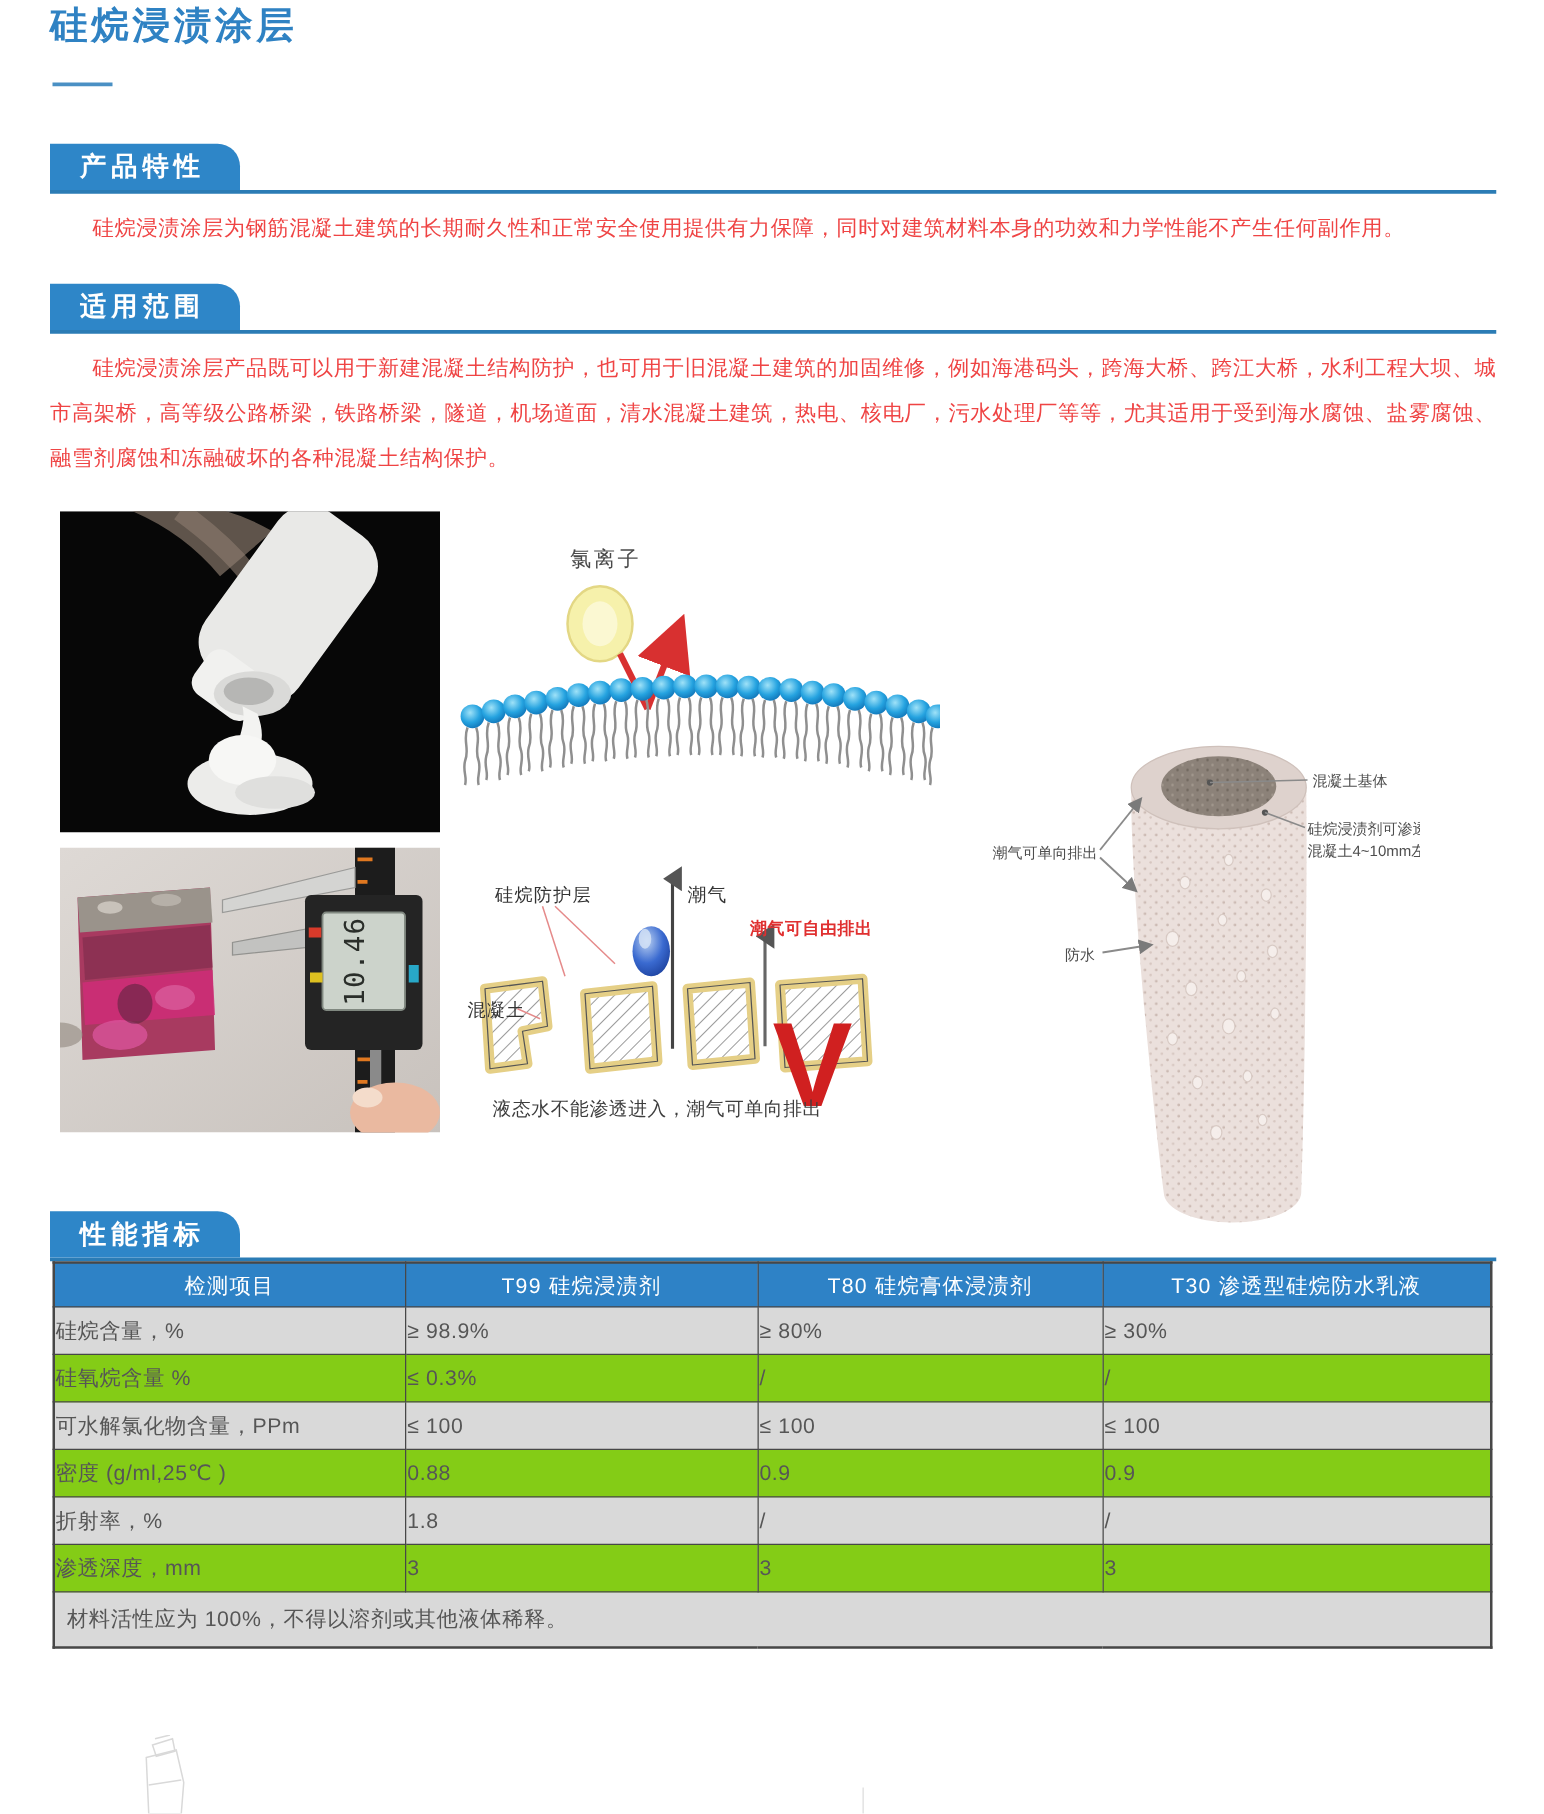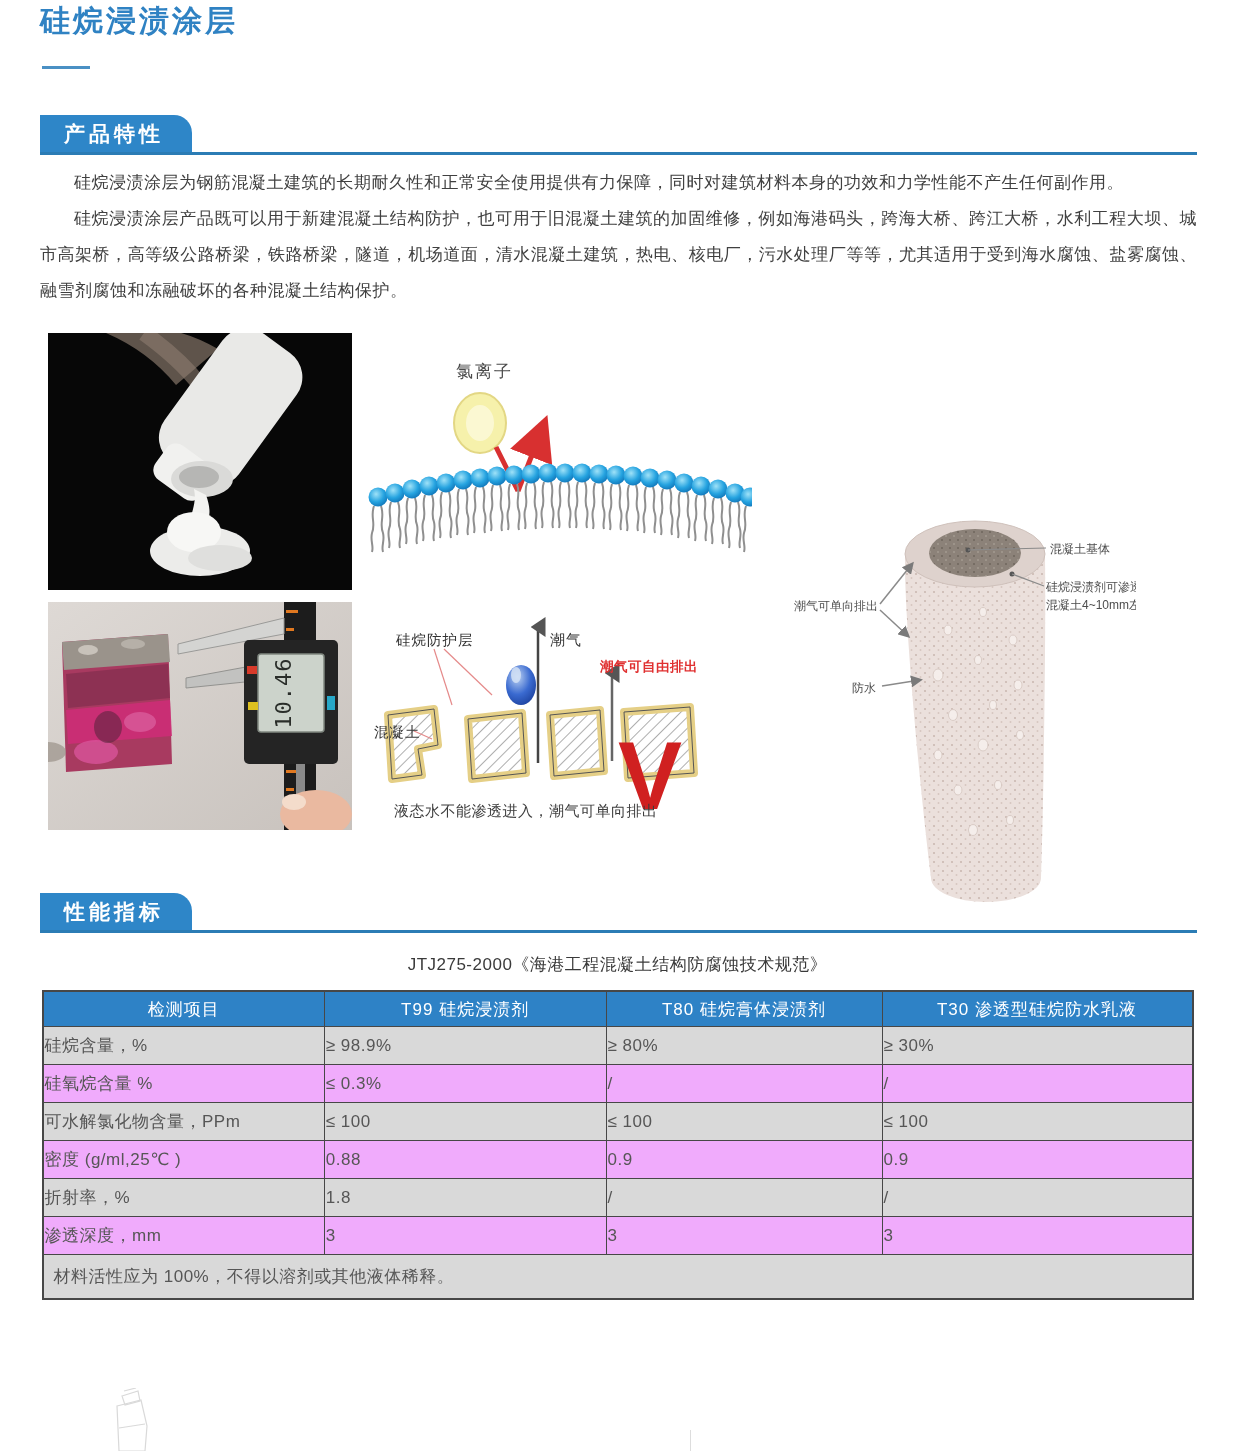--- a/index.html
+++ b/index.html
@@ -21,21 +21,21 @@
     display:inline-block; background:#2e86c8; color:#ffffff;
     font-size:21px; font-weight:bold; letter-spacing:4px; line-height:25px;
     padding:6px 28px 6px 24px; border-radius:0 18px 0 0;
     vertical-align:bottom;
   }
   .mt-features{ margin-top:46px; }
   .mt-scope{ margin-top:26px; }
   .mt-perf{ margin-top:6px; }
 
   .body-p{
-    margin:10px 38px 0 40px; font-size:17px; line-height:36px; color:#404040;
+    margin:10px 38px 0 40px; font-size:17px; line-height:36px; color:#ef4444;
     text-indent:2em; text-align:justify; letter-spacing:0.5px;
   }
   .body-p + .body-p{ margin-top:0; }
 
   .gallery{ position:relative; height:562px; margin-top:16px; }
   .fig{ position:absolute; }
   .fig svg{ display:block; }
 
   .table-caption{
     text-align:center; font-size:17px; color:#3a3a3a; margin:20px 0 14px 0;
@@ -47,39 +47,42 @@
   }
   table.spec th{
     background:#2e82c6; color:#ffffff; font-weight:normal; font-size:17px;
     height:32px; border:1px solid #474747; letter-spacing:1px;
   }
   table.spec td{
     font-size:17px; color:#565656; text-align:left; height:35px;
     border:1px solid #474747; letter-spacing:0.5px;
   }
   tr.row-gray td{ background:#d9d9d9; }
-  tr.row-white td{ background:#f0abfc; }
+  tr.row-white td{ background:#84cc16; }
   td.foot-cell{ text-align:left !important; padding:4px 10px; background:#d9d9d9; }
 
   .watermark{ position:absolute; left:100px; top:1388px; }
   .watermark2{ position:absolute; left:690px; top:1430px; width:1px; height:21px; background:#dddddd; }
 </style>
 </head>
 <body>
 
 <div class="page">
 
   <h1 class="page-title">硅烷浸渍涂层</h1>
   <div class="title-dash"></div>
 
   <div class="sec-head mt-features">
     <span class="sec-badge">产品特性</span>
   </div>
   <p class="body-p">硅烷浸渍涂层为钢筋混凝土建筑的长期耐久性和正常安全使用提供有力保障，同时对建筑材料本身的功效和力学性能不产生任何副作用。</p>
 
+  <div class="sec-head mt-scope">
+    <span class="sec-badge">适用范围</span>
+  </div>
   <p class="body-p">硅烷浸渍涂层产品既可以用于新建混凝土结构防护，也可用于旧混凝土建筑的加固维修，例如海港码头，跨海大桥、跨江大桥，水利工程大坝、城市高架桥，高等级公路桥梁，铁路桥梁，隧道，机场道面，清水混凝土建筑，热电、核电厂，污水处理厂等等，尤其适用于受到海水腐蚀、盐雾腐蚀、融雪剂腐蚀和冻融破坏的各种混凝土结构保护。</p>
 
   <div class="gallery">
 
     <div class="fig" style="left:48px; top:8px;">
       <svg width="304" height="257" viewBox="0 0 304 257">
         <rect width="304" height="257" fill="#070707"></rect>
         <path d="M58,0 Q100,18 128,52 L170,16 Q128,-8 92,-4 Z" fill="#6f6157" opacity="0.85"></path>
         <path d="M96,0 Q132,26 152,52" stroke="#8d7d6f" stroke-width="16" fill="none" opacity="0.6"></path>
         <g transform="rotate(36 170 85)">
@@ -285,21 +288,20 @@
         <text x="246" y="196" font-size="96" font-weight="bold" fill="#d02020">V</text>
         <text x="22" y="203" font-size="15" fill="#3d3d3d" letter-spacing="0.5">液态水不能渗透进入，潮气可单向排出</text>
       </svg>
     </div>
   </div>
 
   <div class="sec-head mt-perf">
     <span class="sec-badge">性能指标</span>
   </div>
 
-  <div class="table-caption">JTJ275-2000《海港工程混凝土结构防腐蚀技术规范》</div>
 
   <table class="spec">
     <colgroup>
       <col style="width:24.5%">
         <col style="width:24.5%">
         <col style="width:24%">
         <col style="width:27%">
     </colgroup>
     <tbody>
         <tr>

